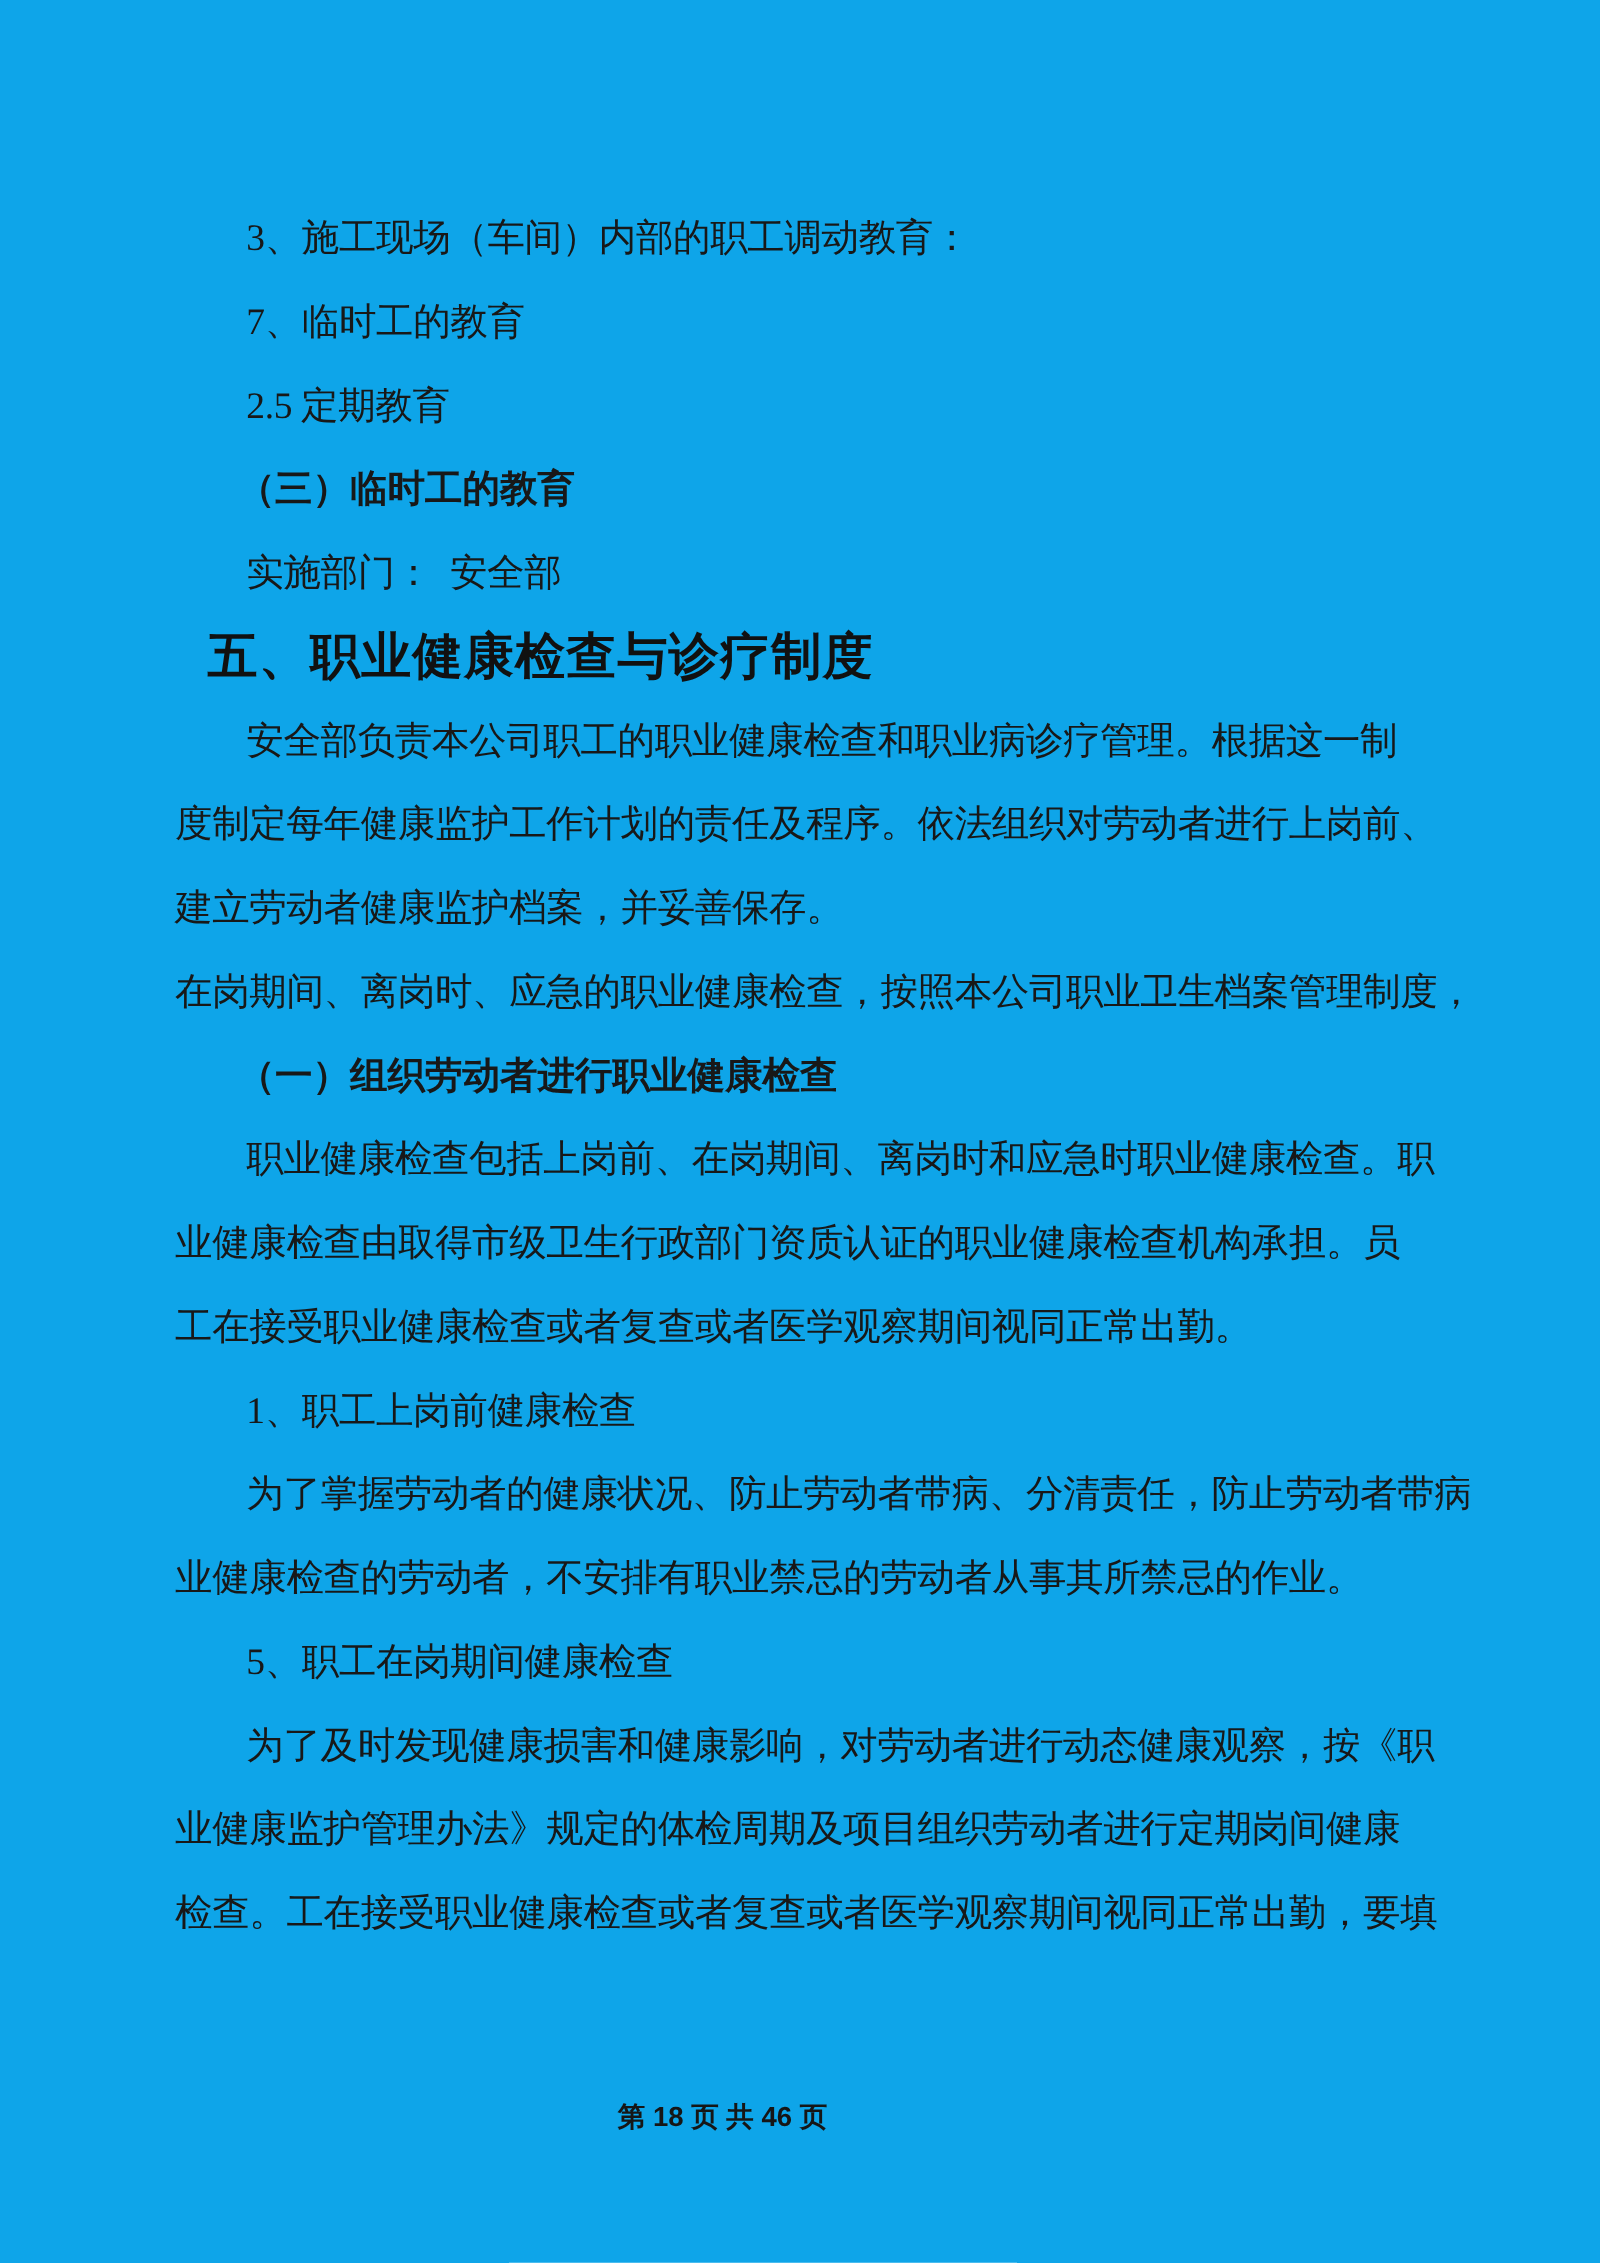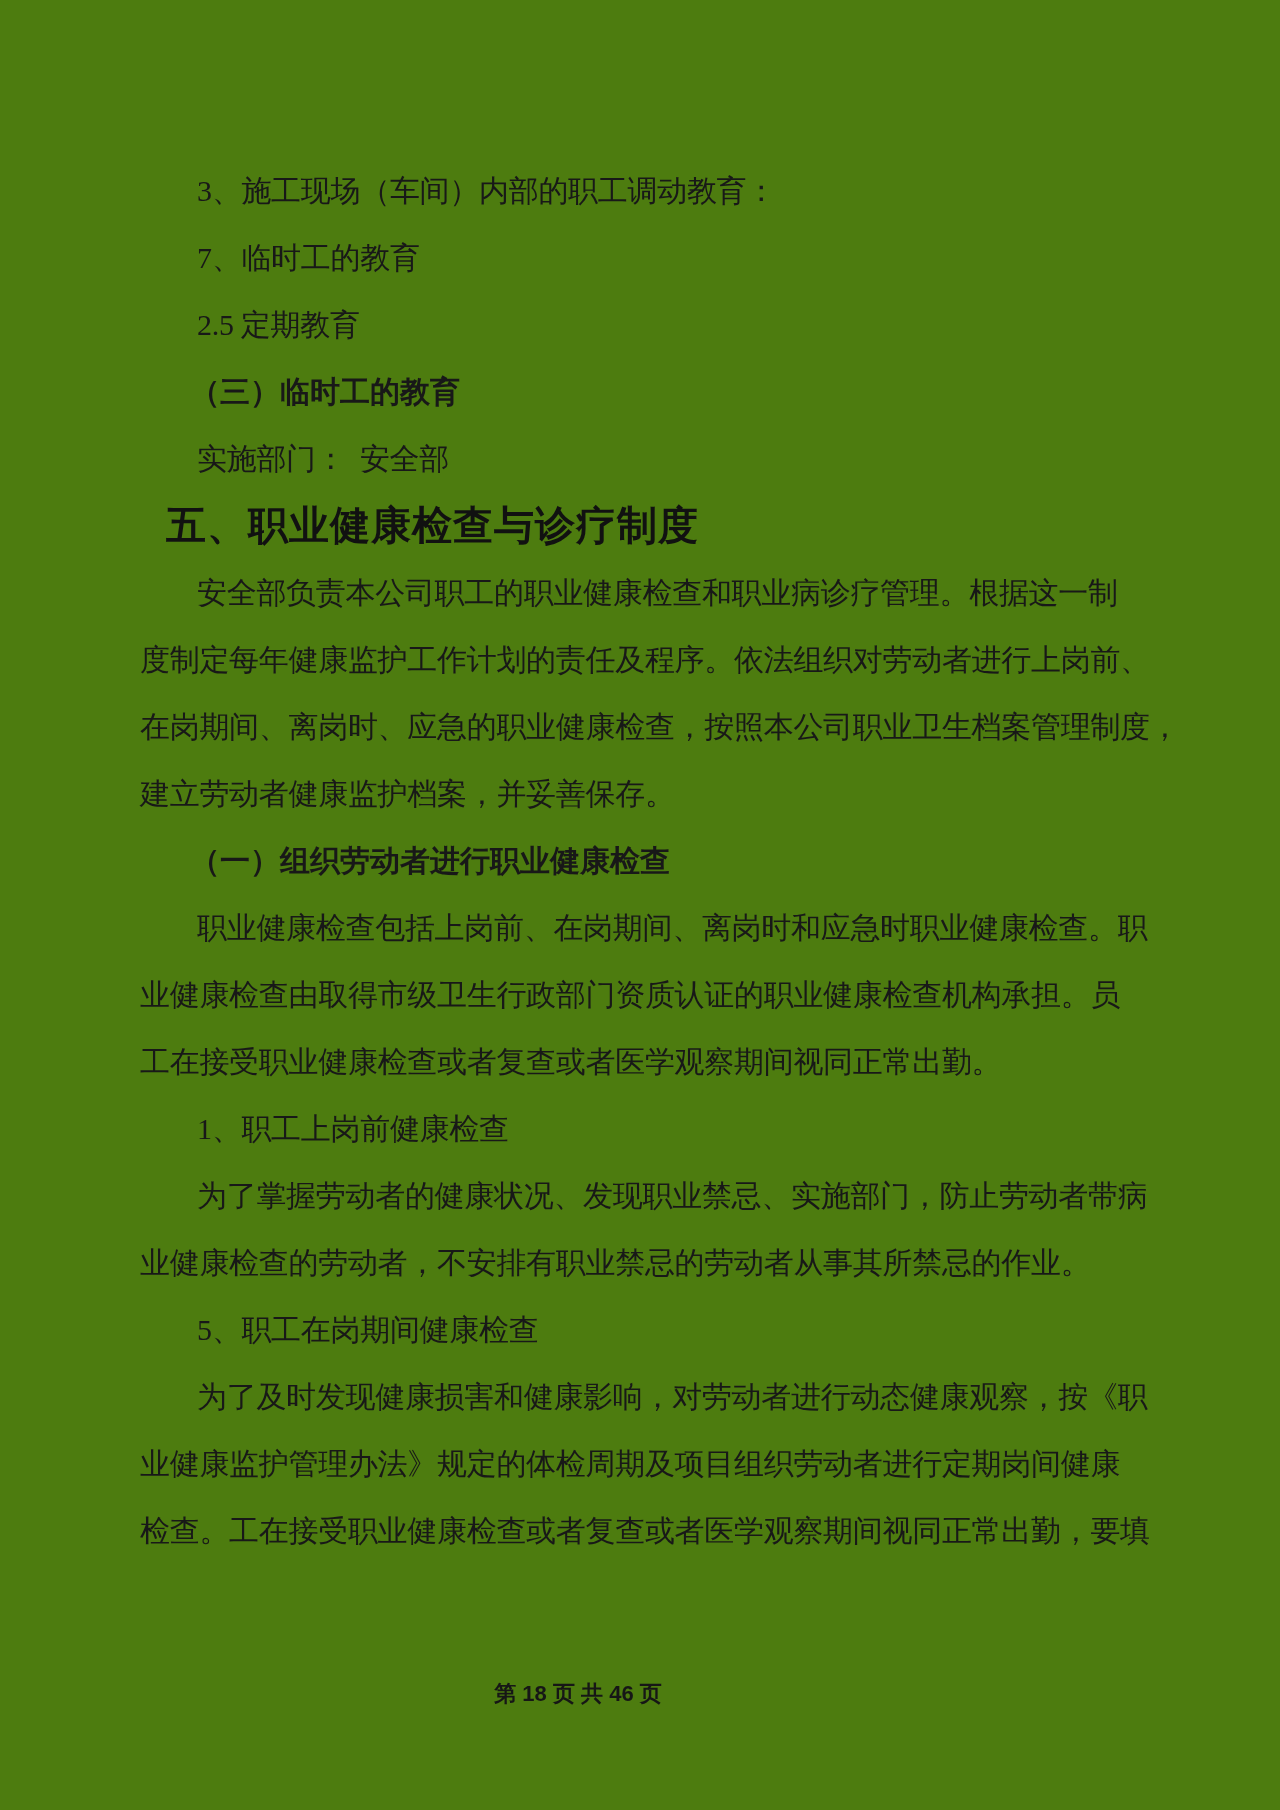--- a/index.html
+++ b/index.html
@@ -13,21 +13,21 @@
     position: relative;
     overflow: hidden;
     font-family: "Liberation Serif", "DejaVu Serif", serif;
   }
   .page {
     position: absolute;
     left: 0;
     top: 0;
     width: 1280px;
     height: 1810px;
-    background: #4d7c0f;
+    background: #0ea5e9;
   }
   .doc-body {
     position: absolute;
     left: 140px;
     top: 157px;
     width: 1005px;
   }
   .doc-line {
     height: 67px;
     line-height: 67px;
@@ -79,28 +79,28 @@
 
   <div class="doc-body">
     <div class="doc-line line-indent">3、施工现场（车间）内部的职工调动教育：</div>
       <div class="doc-line line-indent">7、临时工的教育</div>
       <div class="doc-line line-indent">2.5 定期教育</div>
       <div class="doc-line line-heading">（三）临时工的教育</div>
       <div class="doc-line line-indent">实施部门：  安全部</div>
       <div class="doc-line line-title">五、职业健康检查与诊疗制度</div>
       <div class="doc-line line-indent">安全部负责本公司职工的职业健康检查和职业病诊疗管理。根据这一制</div>
       <div class="doc-line line-flush">度制定每年健康监护工作计划的责任及程序。依法组织对劳动者进行上岗前、</div>
+      <div class="doc-line line-flush">建立劳动者健康监护档案，并妥善保存。</div>
       <div class="doc-line line-flush">在岗期间、离岗时、应急的职业健康检查，按照本公司职业卫生档案管理制度，</div>
-      <div class="doc-line line-flush">建立劳动者健康监护档案，并妥善保存。</div>
       <div class="doc-line line-heading">（一）组织劳动者进行职业健康检查</div>
       <div class="doc-line line-indent">职业健康检查包括上岗前、在岗期间、离岗时和应急时职业健康检查。职</div>
       <div class="doc-line line-flush">业健康检查由取得市级卫生行政部门资质认证的职业健康检查机构承担。员</div>
       <div class="doc-line line-flush">工在接受职业健康检查或者复查或者医学观察期间视同正常出勤。</div>
       <div class="doc-line line-indent">1、职工上岗前健康检查</div>
-      <div class="doc-line line-indent">为了掌握劳动者的健康状况、发现职业禁忌、实施部门，防止劳动者带病</div>
+      <div class="doc-line line-indent">为了掌握劳动者的健康状况、防止劳动者带病、分清责任，防止劳动者带病</div>
       <div class="doc-line line-flush">业健康检查的劳动者，不安排有职业禁忌的劳动者从事其所禁忌的作业。</div>
       <div class="doc-line line-indent">5、职工在岗期间健康检查</div>
       <div class="doc-line line-indent">为了及时发现健康损害和健康影响，对劳动者进行动态健康观察，按《职</div>
       <div class="doc-line line-flush">业健康监护管理办法》规定的体检周期及项目组织劳动者进行定期岗间健康</div>
       <div class="doc-line line-flush">检查。工在接受职业健康检查或者复查或者医学观察期间视同正常出勤，要填</div>
   </div>
 
   <div class="page-footer"><span>第 </span><span>18</span><span> 页 共 </span><span>46</span><span> 页</span></div>
 
 </div>

